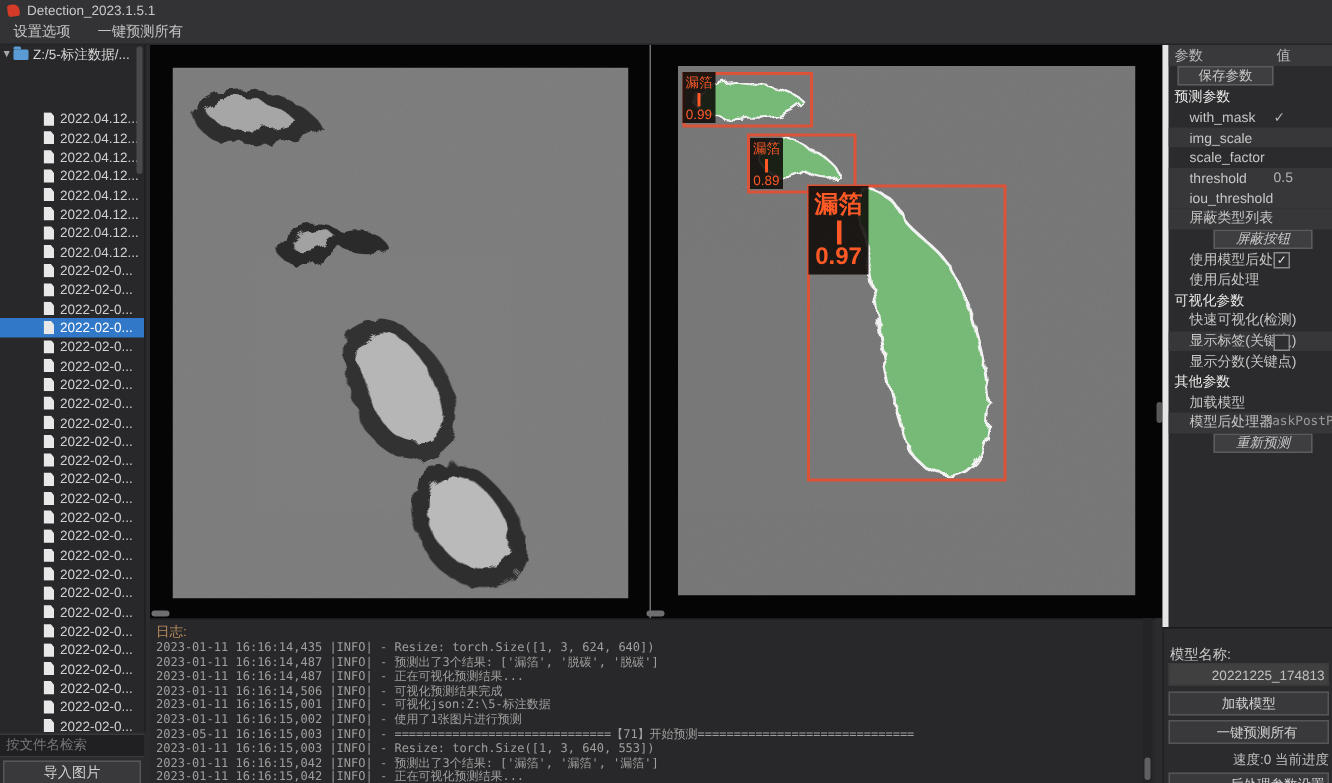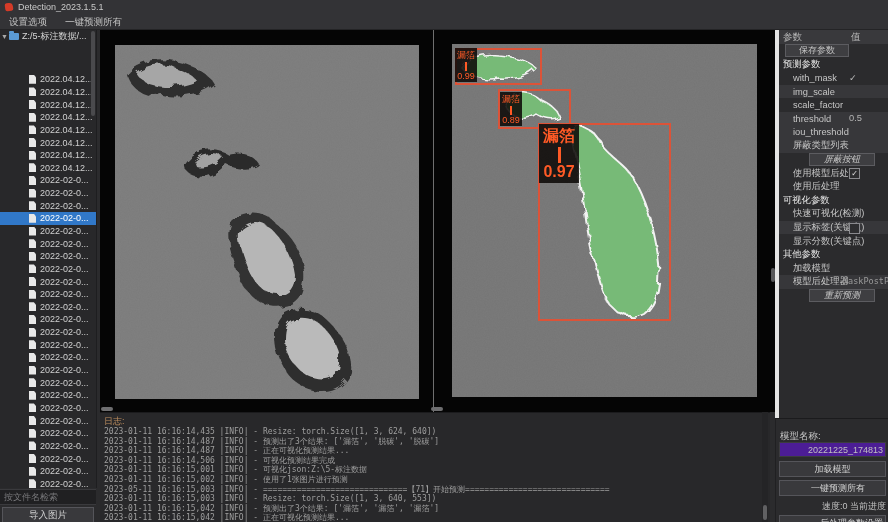--- a/index.html
+++ b/index.html
@@ -15,21 +15,21 @@
   #tree-panel{left:0;top:30px;width:96px;height:458px;background:#28282a;overflow:hidden;border-right:1px solid #1e1e20;}
   #tree-root{height:13px;display:flex;align-items:center;color:#d8d8d8;font-size:9px;white-space:nowrap;}
   #tree-arrow{color:#a8a8a8;font-size:7px;width:9px;text-align:center;}
   #folder-icon{width:10px;height:7px;background:#5b9bd5;border-radius:1px;position:relative;margin-right:3px;}
   #folder-icon:before{content:"";position:absolute;left:0;top:-2px;width:5px;height:2px;background:#5b9bd5;border-radius:1px 1px 0 0;}
   #tree-items{position:absolute;left:0;top:43px;right:0;}
   .titem{height:12.65px;display:flex;align-items:center;padding-left:29px;color:#d0d0d0;font-size:9px;white-space:nowrap;overflow:hidden;}
   .titem.selected{background:#3178c8;color:#ffffff;}
   .ficon{width:7px;height:9px;background:#e8e8e8;margin-right:4px;flex:none;clip-path:polygon(0 0,70% 0,100% 28%,100% 100%,0 100%);}
   #tree-scroll{left:91px;top:31px;width:4px;height:85px;background:#4a4a4d;border-radius:2px;}
-  #search-input{left:0;top:489px;width:96px;height:16px;background:#202022;border-top:1px solid #3a3a3d;border-bottom:1px solid #3a3a3d;color:#77777a;font-size:9px;display:flex;align-items:center;padding-left:4px;box-sizing:border-box;}
+  #search-input{left:0;top:489px;width:96px;height:16px;background:#202022;border-top:1px solid #3a3a3d;border-bottom:1px solid #3a3a3d;color:#77777a;font-size:9px;display:flex;padding-left:4px;box-sizing:border-box;}
   #import-btn{left:2px;top:507px;width:92px;height:16px;background:#39393c;border:1px solid #55555a;color:#d2d2d2;font-size:9.5px;display:flex;align-items:center;justify-content:center;box-sizing:border-box;}
   
   #image-area{left:100px;top:30px;width:675px;height:382px;background:#050505;overflow:hidden;}
   #vsplit{left:333px;top:0;width:1px;height:382px;background:#6f6f6f;}
   .photo{position:absolute;}
   .hthumb{position:absolute;width:12px;height:4px;background:#6e6e70;border-radius:2px;}
   #vthumb-right{left:671px;top:238px;width:4px;height:14px;background:#58585a;border-radius:2px;}
   
   .det{position:absolute;border:2px solid #dc5338;}
   .d1{left:355px;top:18px;width:83px;height:33px;}
@@ -59,21 +59,21 @@
   .p-btn{display:inline-flex;align-items:center;justify-content:center;background:#3e3e41;border:1px solid #5c5c60;height:11px;width:62px;font-size:9px;color:#c8c8c8;margin-left:2px;}
   .prow.ind2 .p-btn{margin-left:26px;width:64px;font-style:italic;}
   .p-val{position:absolute;left:70px;top:1px;color:#b4b4b4;}
   .prow.cbox .p-val{width:9px;height:9px;border:1px solid #8a8a8e;background:#2e2e30;font-size:8px;line-height:9px;color:#e0e0e0;display:inline-flex;align-items:center;justify-content:center;top:2px;}
   .prow.monoval .p-val{left:64px;font-size:8.5px;color:#9a9a9a;font-family:"DejaVu Sans Mono",monospace;}
   .p-btn:empty,.p-label:empty,.prow:not(.cbox) .p-val:empty{display:none;}
   
   #model-panel{left:775px;top:418px;width:113px;height:104px;background:#2b2b2d;border-left:1px solid #202022;border-top:1px solid #1b1b1d;overflow:hidden;}
   #model-label{position:absolute;left:4px;top:11px;color:#c8c8c8;font-size:9.5px;}
   .mp-box{position:absolute;left:3px;width:107px;height:15px;box-sizing:border-box;font-size:9px;display:flex;align-items:center;overflow:hidden;}
-  #model-name{top:23px;background:#4c1d95;border:1px solid #3c3c3f;color:#c0c0c0;justify-content:flex-end;padding-right:2px;}
+  #model-name{top:23px;background:#404040;border:1px solid #3c3c3f;color:#c0c0c0;justify-content:flex-end;padding-right:2px;}
   #load-model-btn{top:42px;background:#39393c;border:1px solid #55555a;color:#d2d2d2;justify-content:center;height:16px;}
   #predict-all-btn{top:61px;background:#39393c;border:1px solid #55555a;color:#d2d2d2;justify-content:flex-end;padding-right:20px;height:16px;}
   #progress-text{position:absolute;right:3px;top:81px;color:#c0c0c0;font-size:9px;white-space:nowrap;}
   #postproc-btn{top:96px;background:#39393c;border:1px solid #55555a;color:#d2d2d2;justify-content:flex-end;padding-right:2px;height:16px;}
 </style>
 </head>
 <body>
 
 <div id="titlebar" class="abs">
   <div id="app-icon" class="abs"></div>

